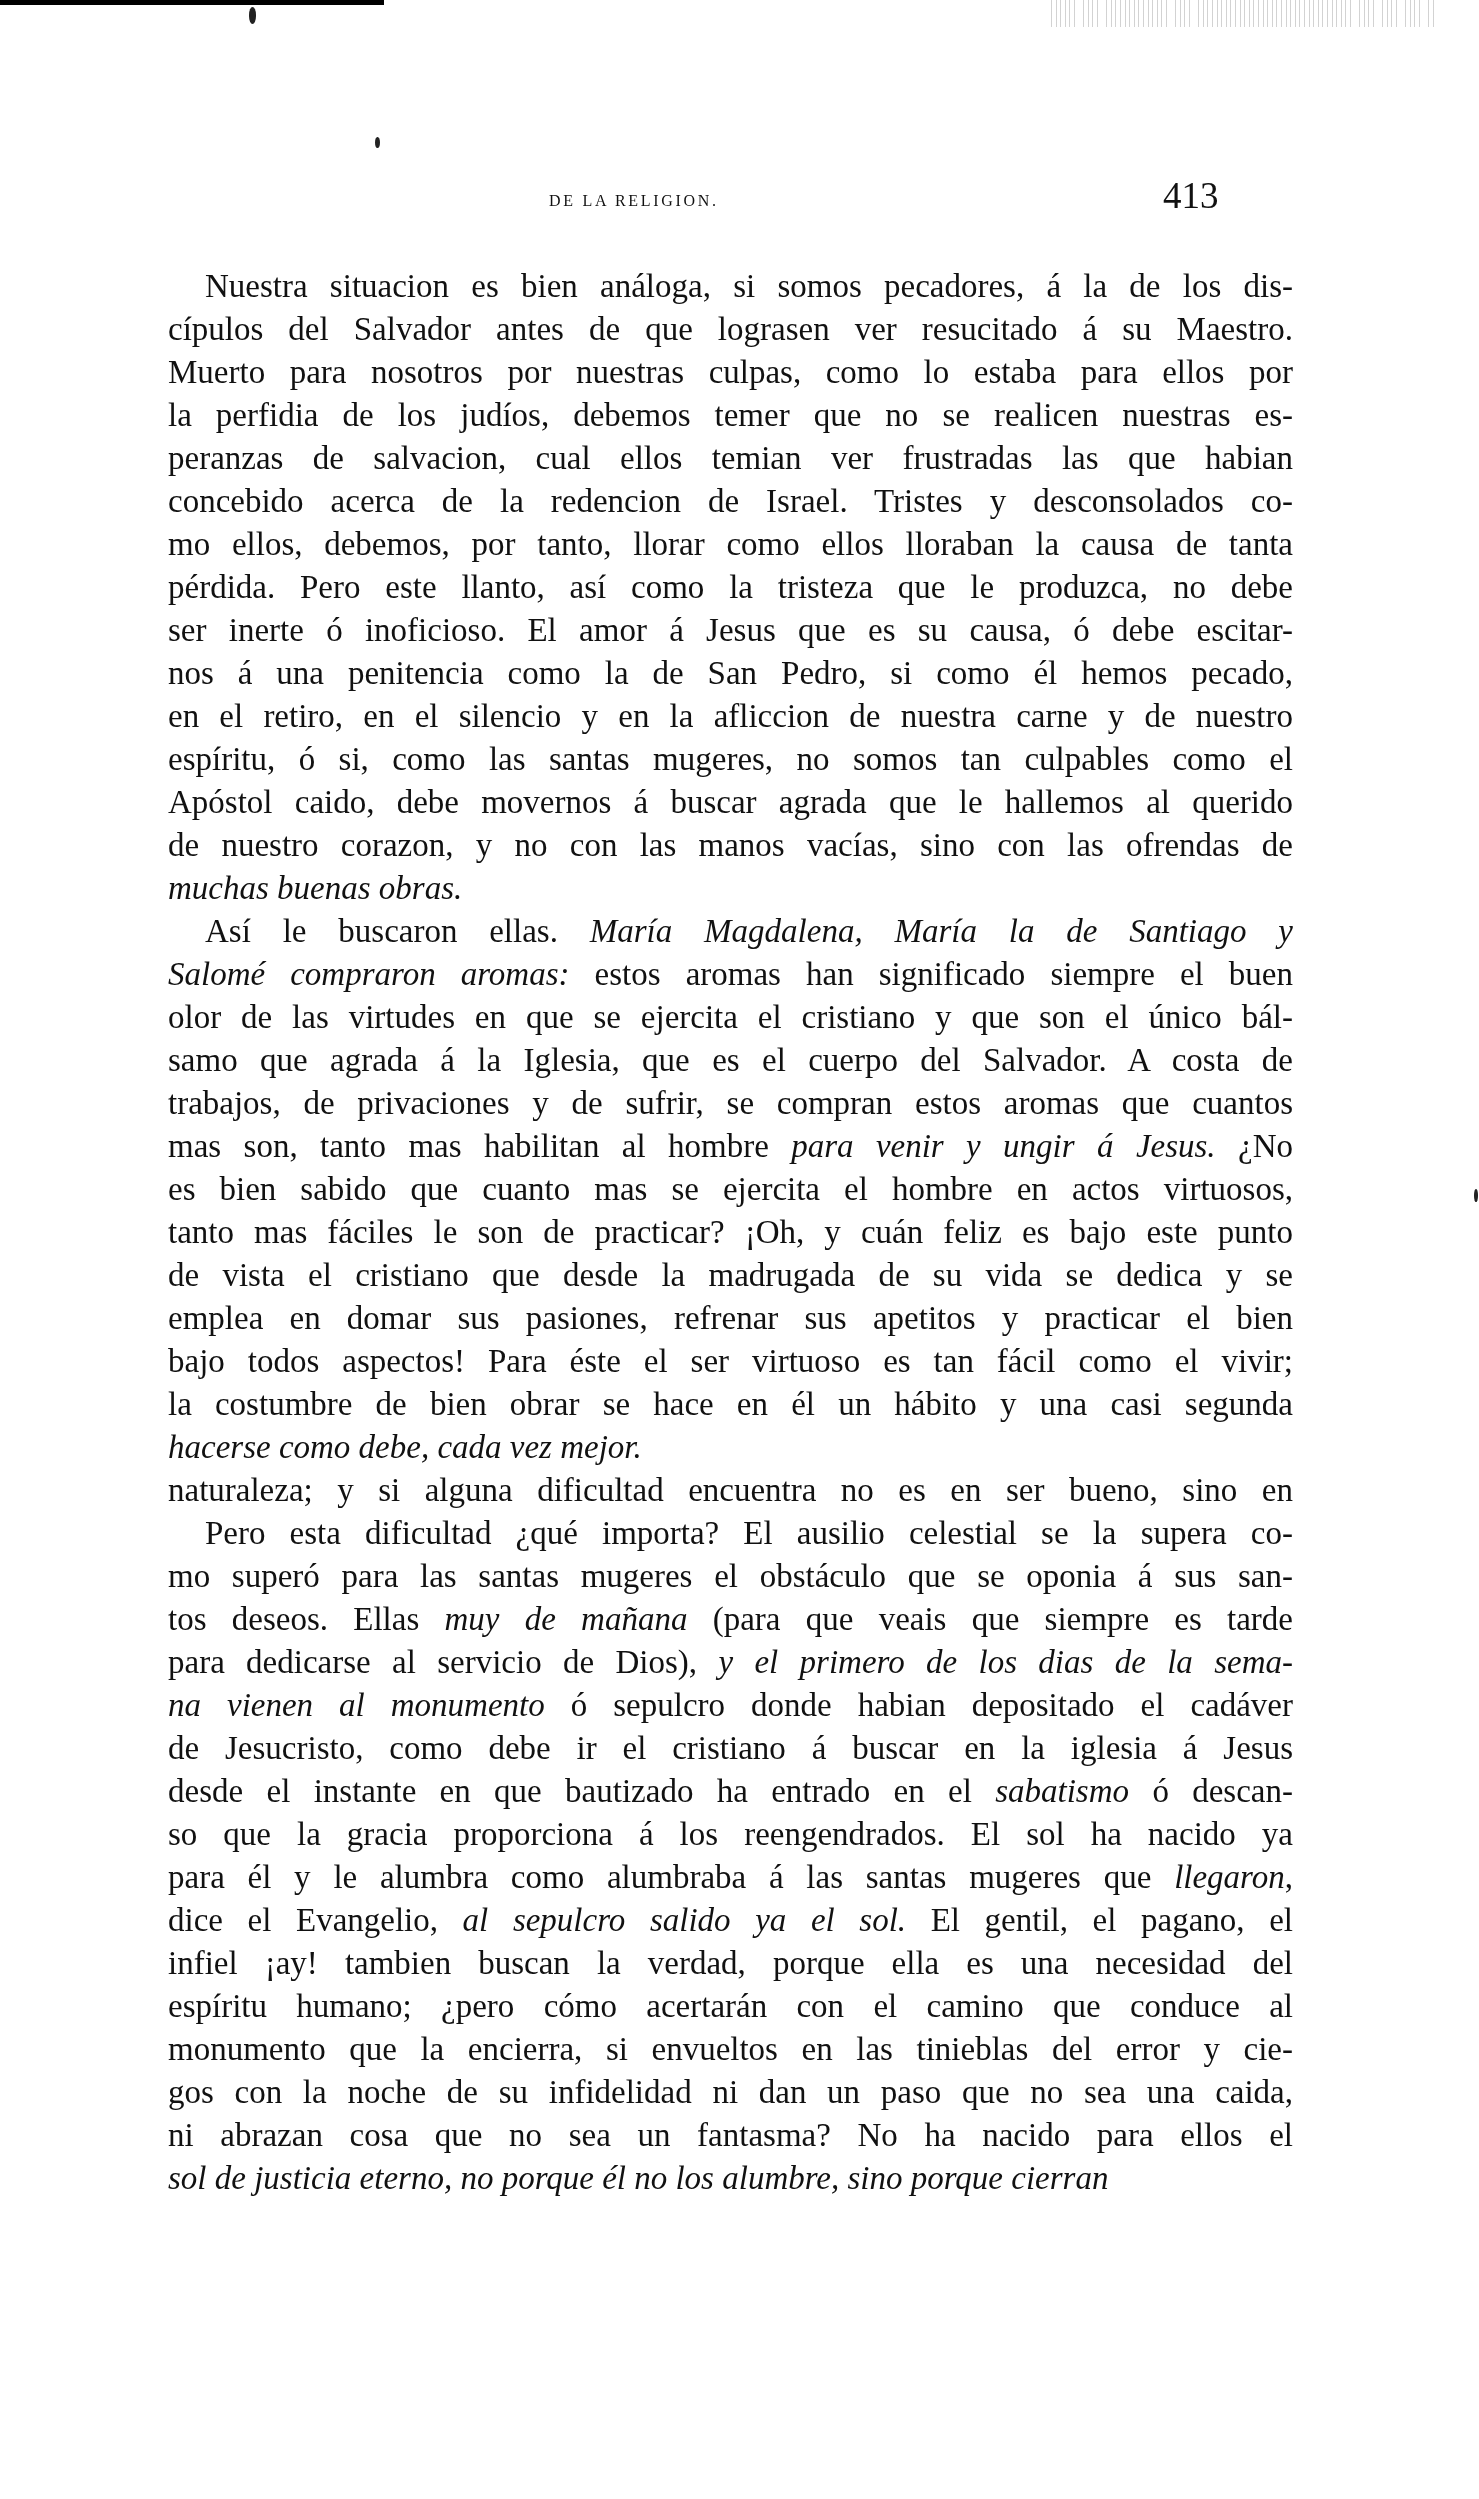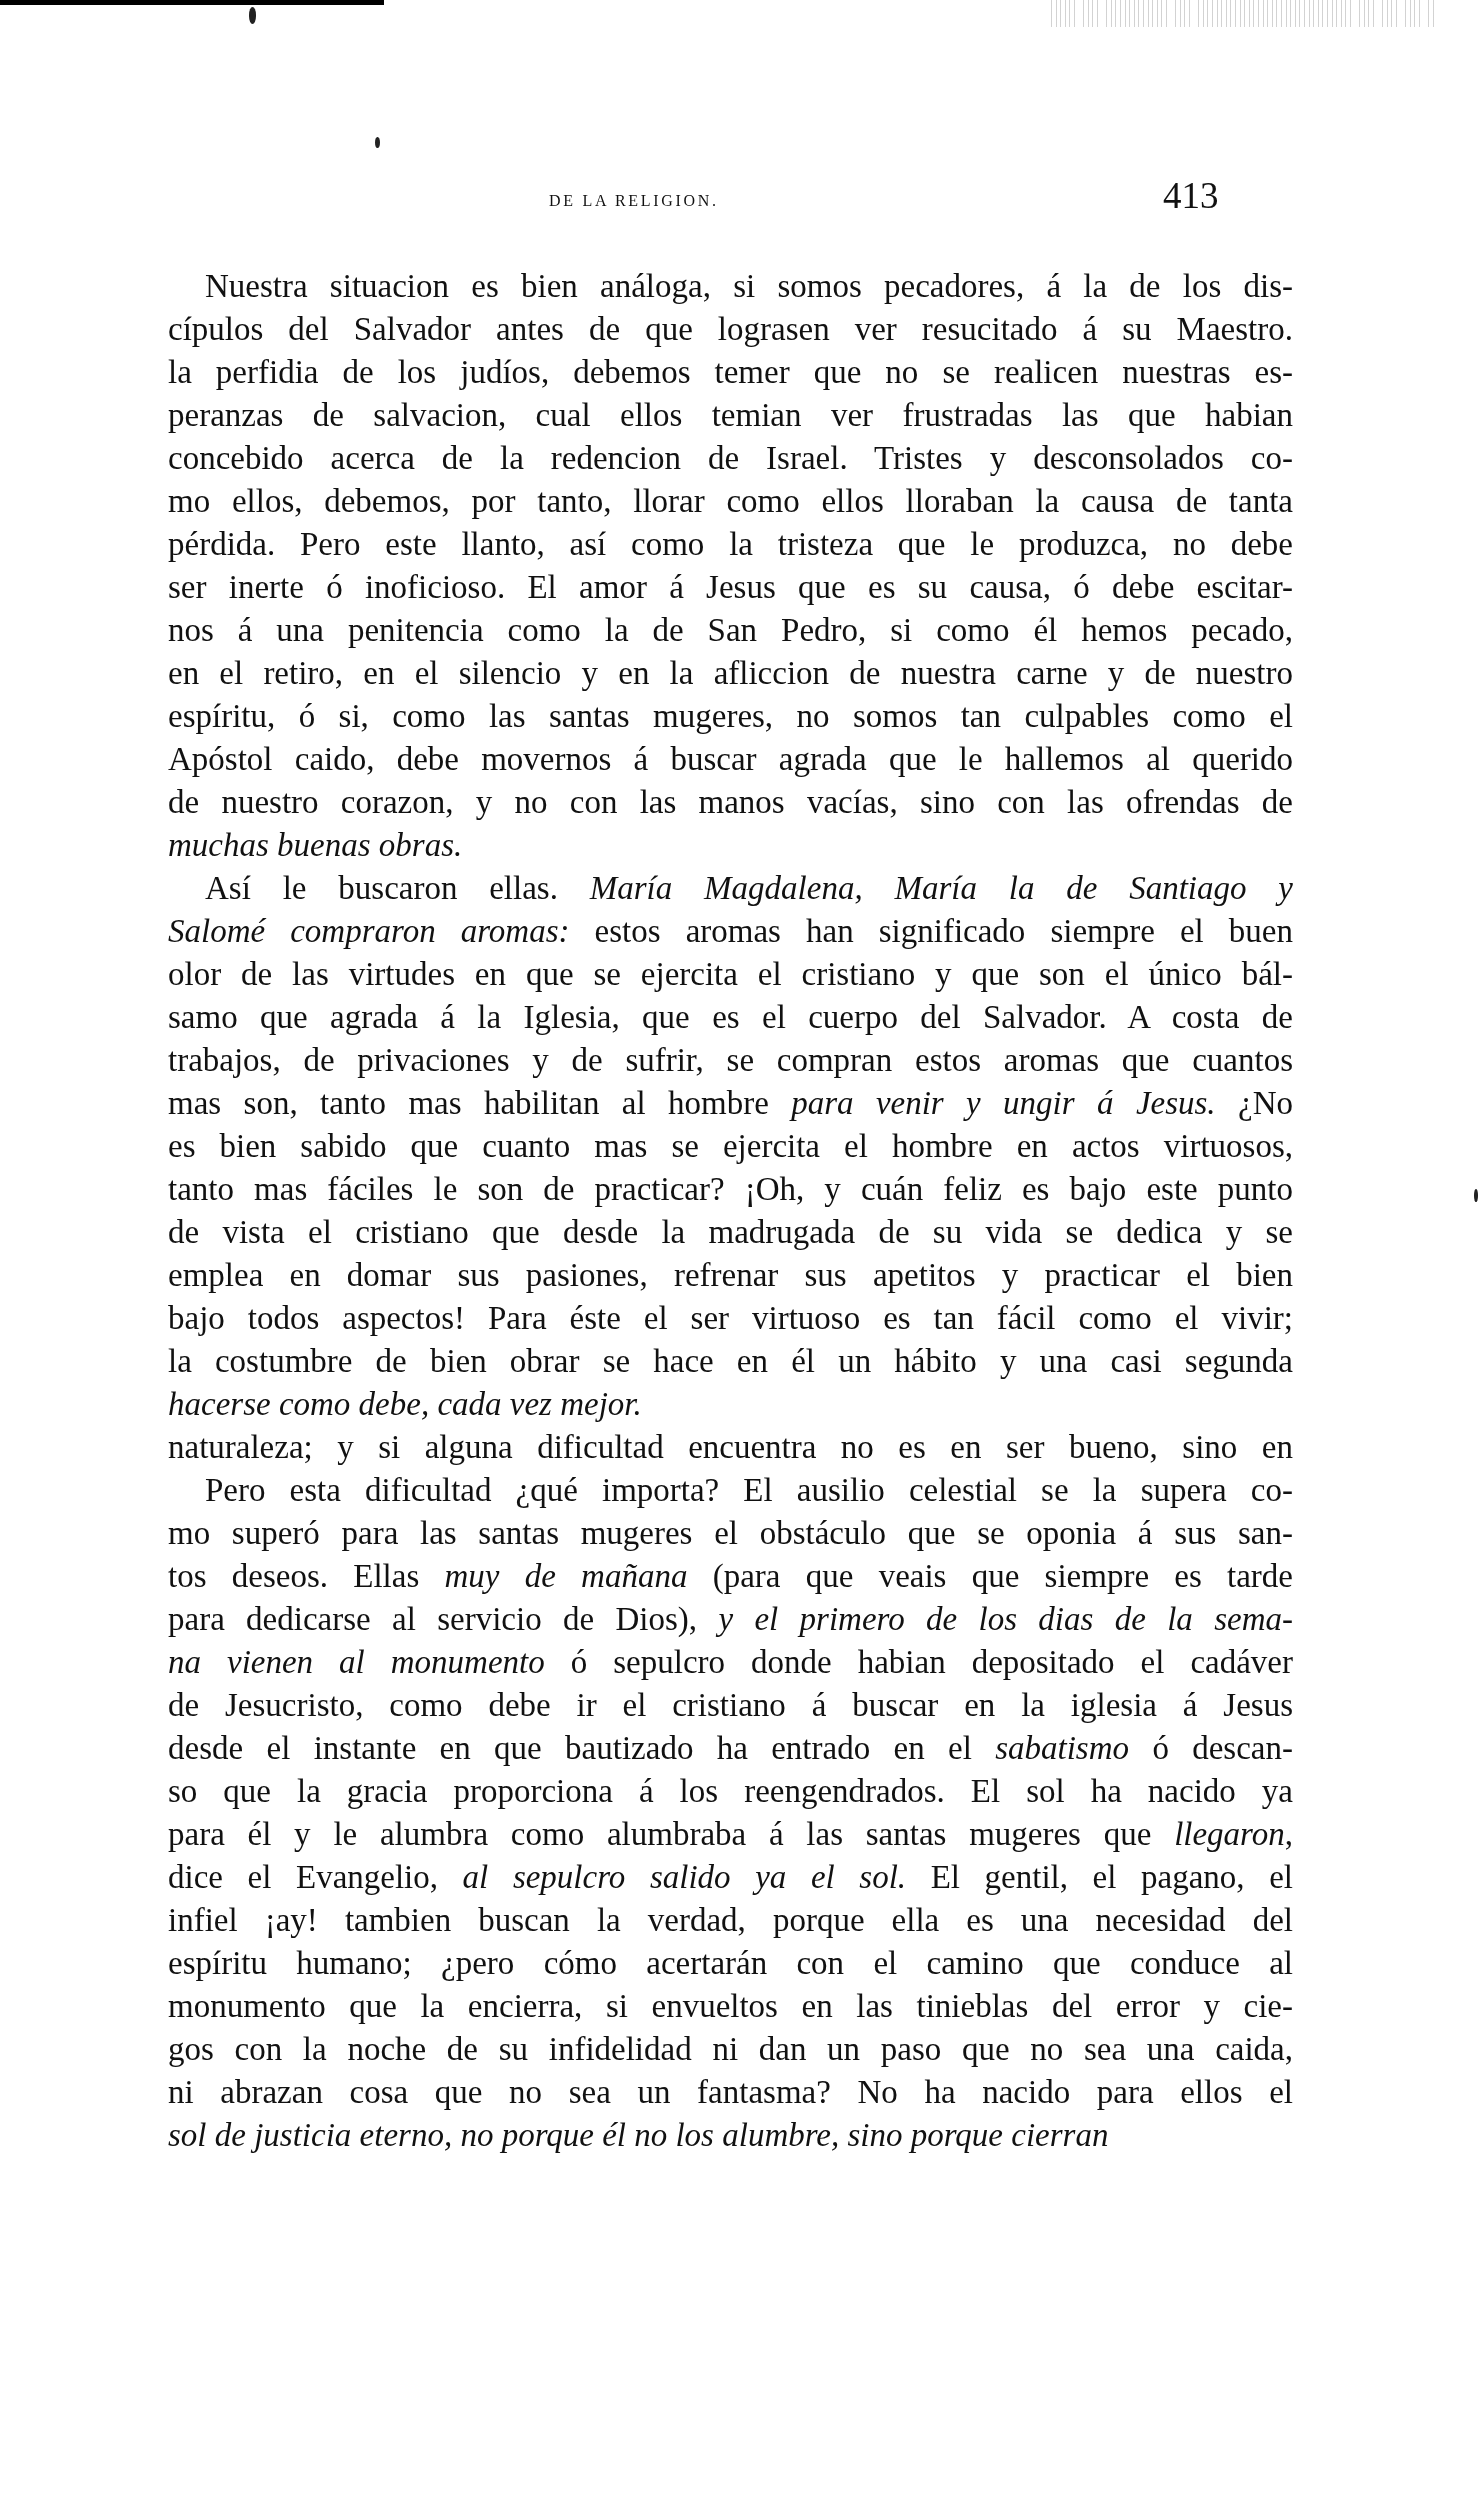--- a/index.html
+++ b/index.html
@@ -29,20 +29,21 @@
 <div class="speck" style="left:375px;top:137px;width:4.6px;height:11px;"></div>
 <div class="speck" style="left:1474px;top:1189px;width:3.7px;height:12.8px;"></div>
 
 <div class="running-head">DE LA RELIGION.</div>
 <div class="page-number">413</div>
 
 <div class="body-text" id="body-text">
     <div>
       <span class="line indent"><span>Nuestra situacion es bien análoga, si somos pecadores, á la de los dis-</span></span>
       <span class="line"><span>cípulos del Salvador antes de que lograsen ver resucitado á su Maestro.</span></span>
+      <span class="line"><span>Muerto para nosotros por nuestras culpas, como lo estaba para ellos por</span></span>
       <span class="line"><span>la perfidia de los judíos, debemos temer que no se realicen nuestras es-</span></span>
       <span class="line"><span>peranzas de salvacion, cual ellos temian ver frustradas las que habian</span></span>
       <span class="line"><span>concebido acerca de la redencion de Israel. Tristes y desconsolados co-</span></span>
       <span class="line"><span>mo ellos, debemos, por tanto, llorar como ellos lloraban la causa de tanta</span></span>
       <span class="line"><span>pérdida. Pero este llanto, así como la tristeza que le produzca, no debe</span></span>
       <span class="line"><span>ser inerte ó inoficioso. El amor á Jesus que es su causa, ó debe escitar-</span></span>
       <span class="line"><span>nos á una penitencia como la de San Pedro, si como él hemos pecado,</span></span>
       <span class="line"><span>en el retiro, en el silencio y en la afliccion de nuestra carne y de nuestro</span></span>
       <span class="line"><span>espíritu, ó si, como las santas mugeres, no somos tan culpables como el</span></span>
       <span class="line"><span>Apóstol caido, debe movernos á buscar agrada que le hallemos al querido</span></span>

